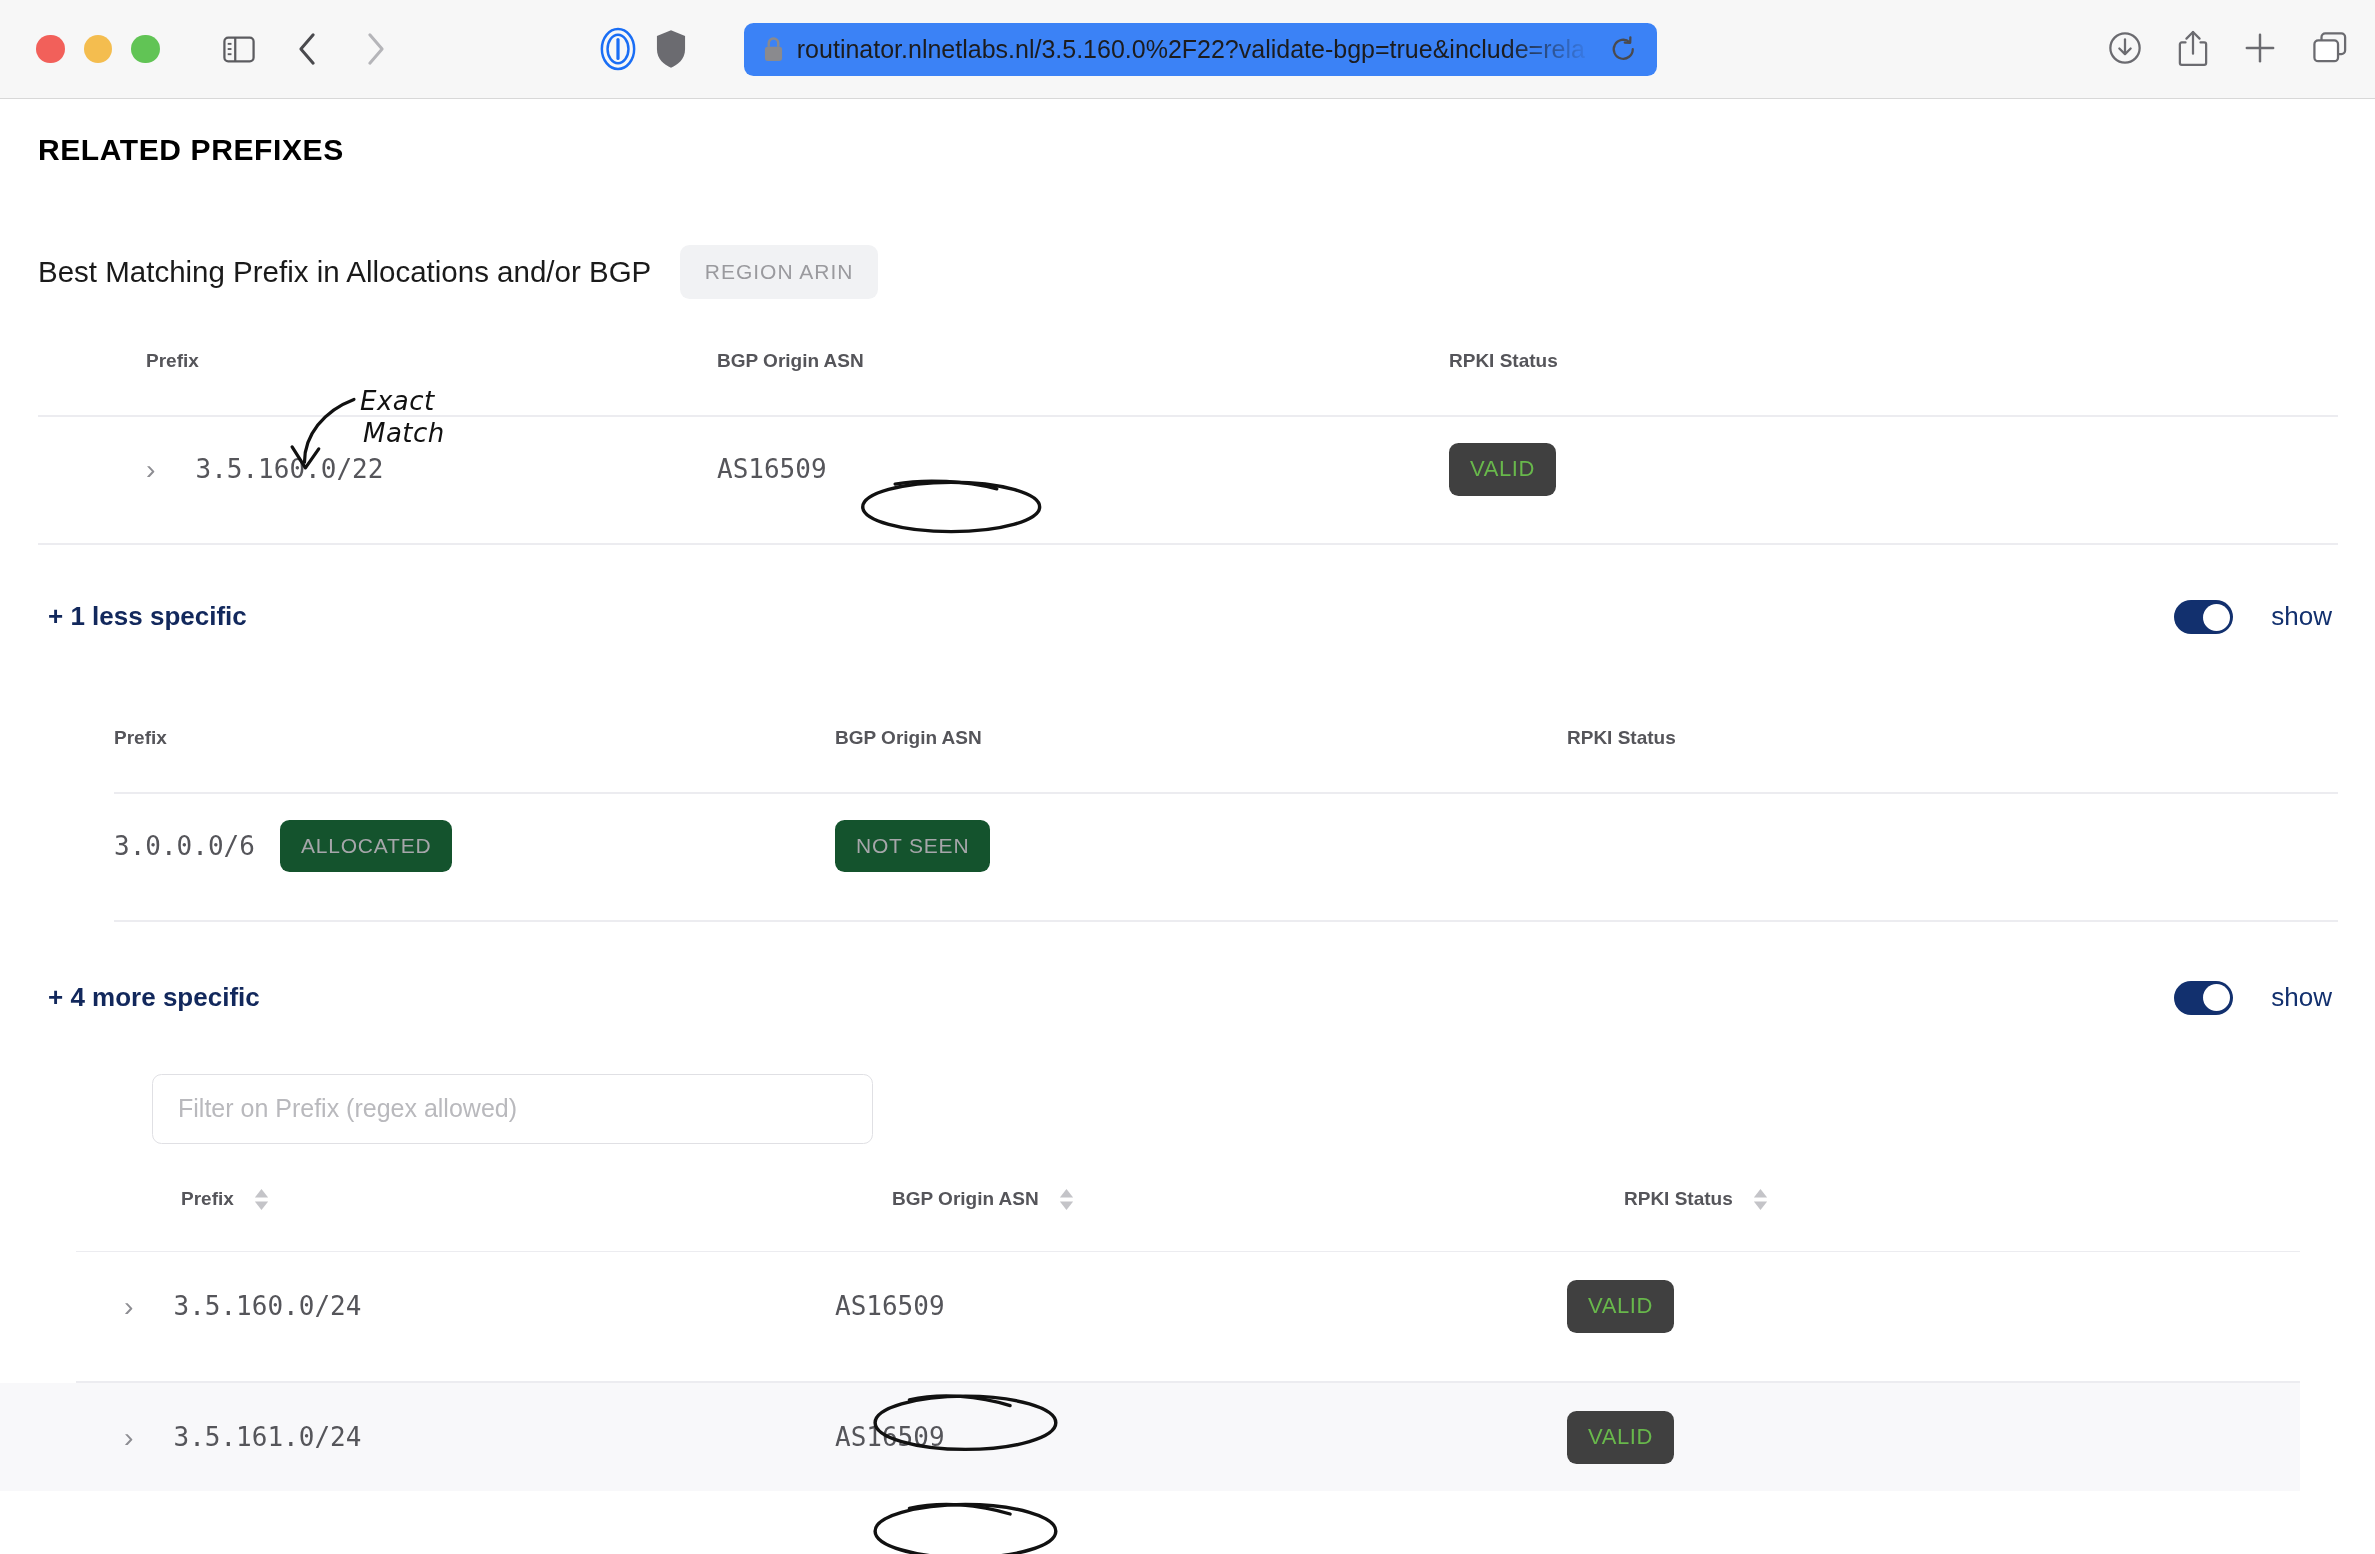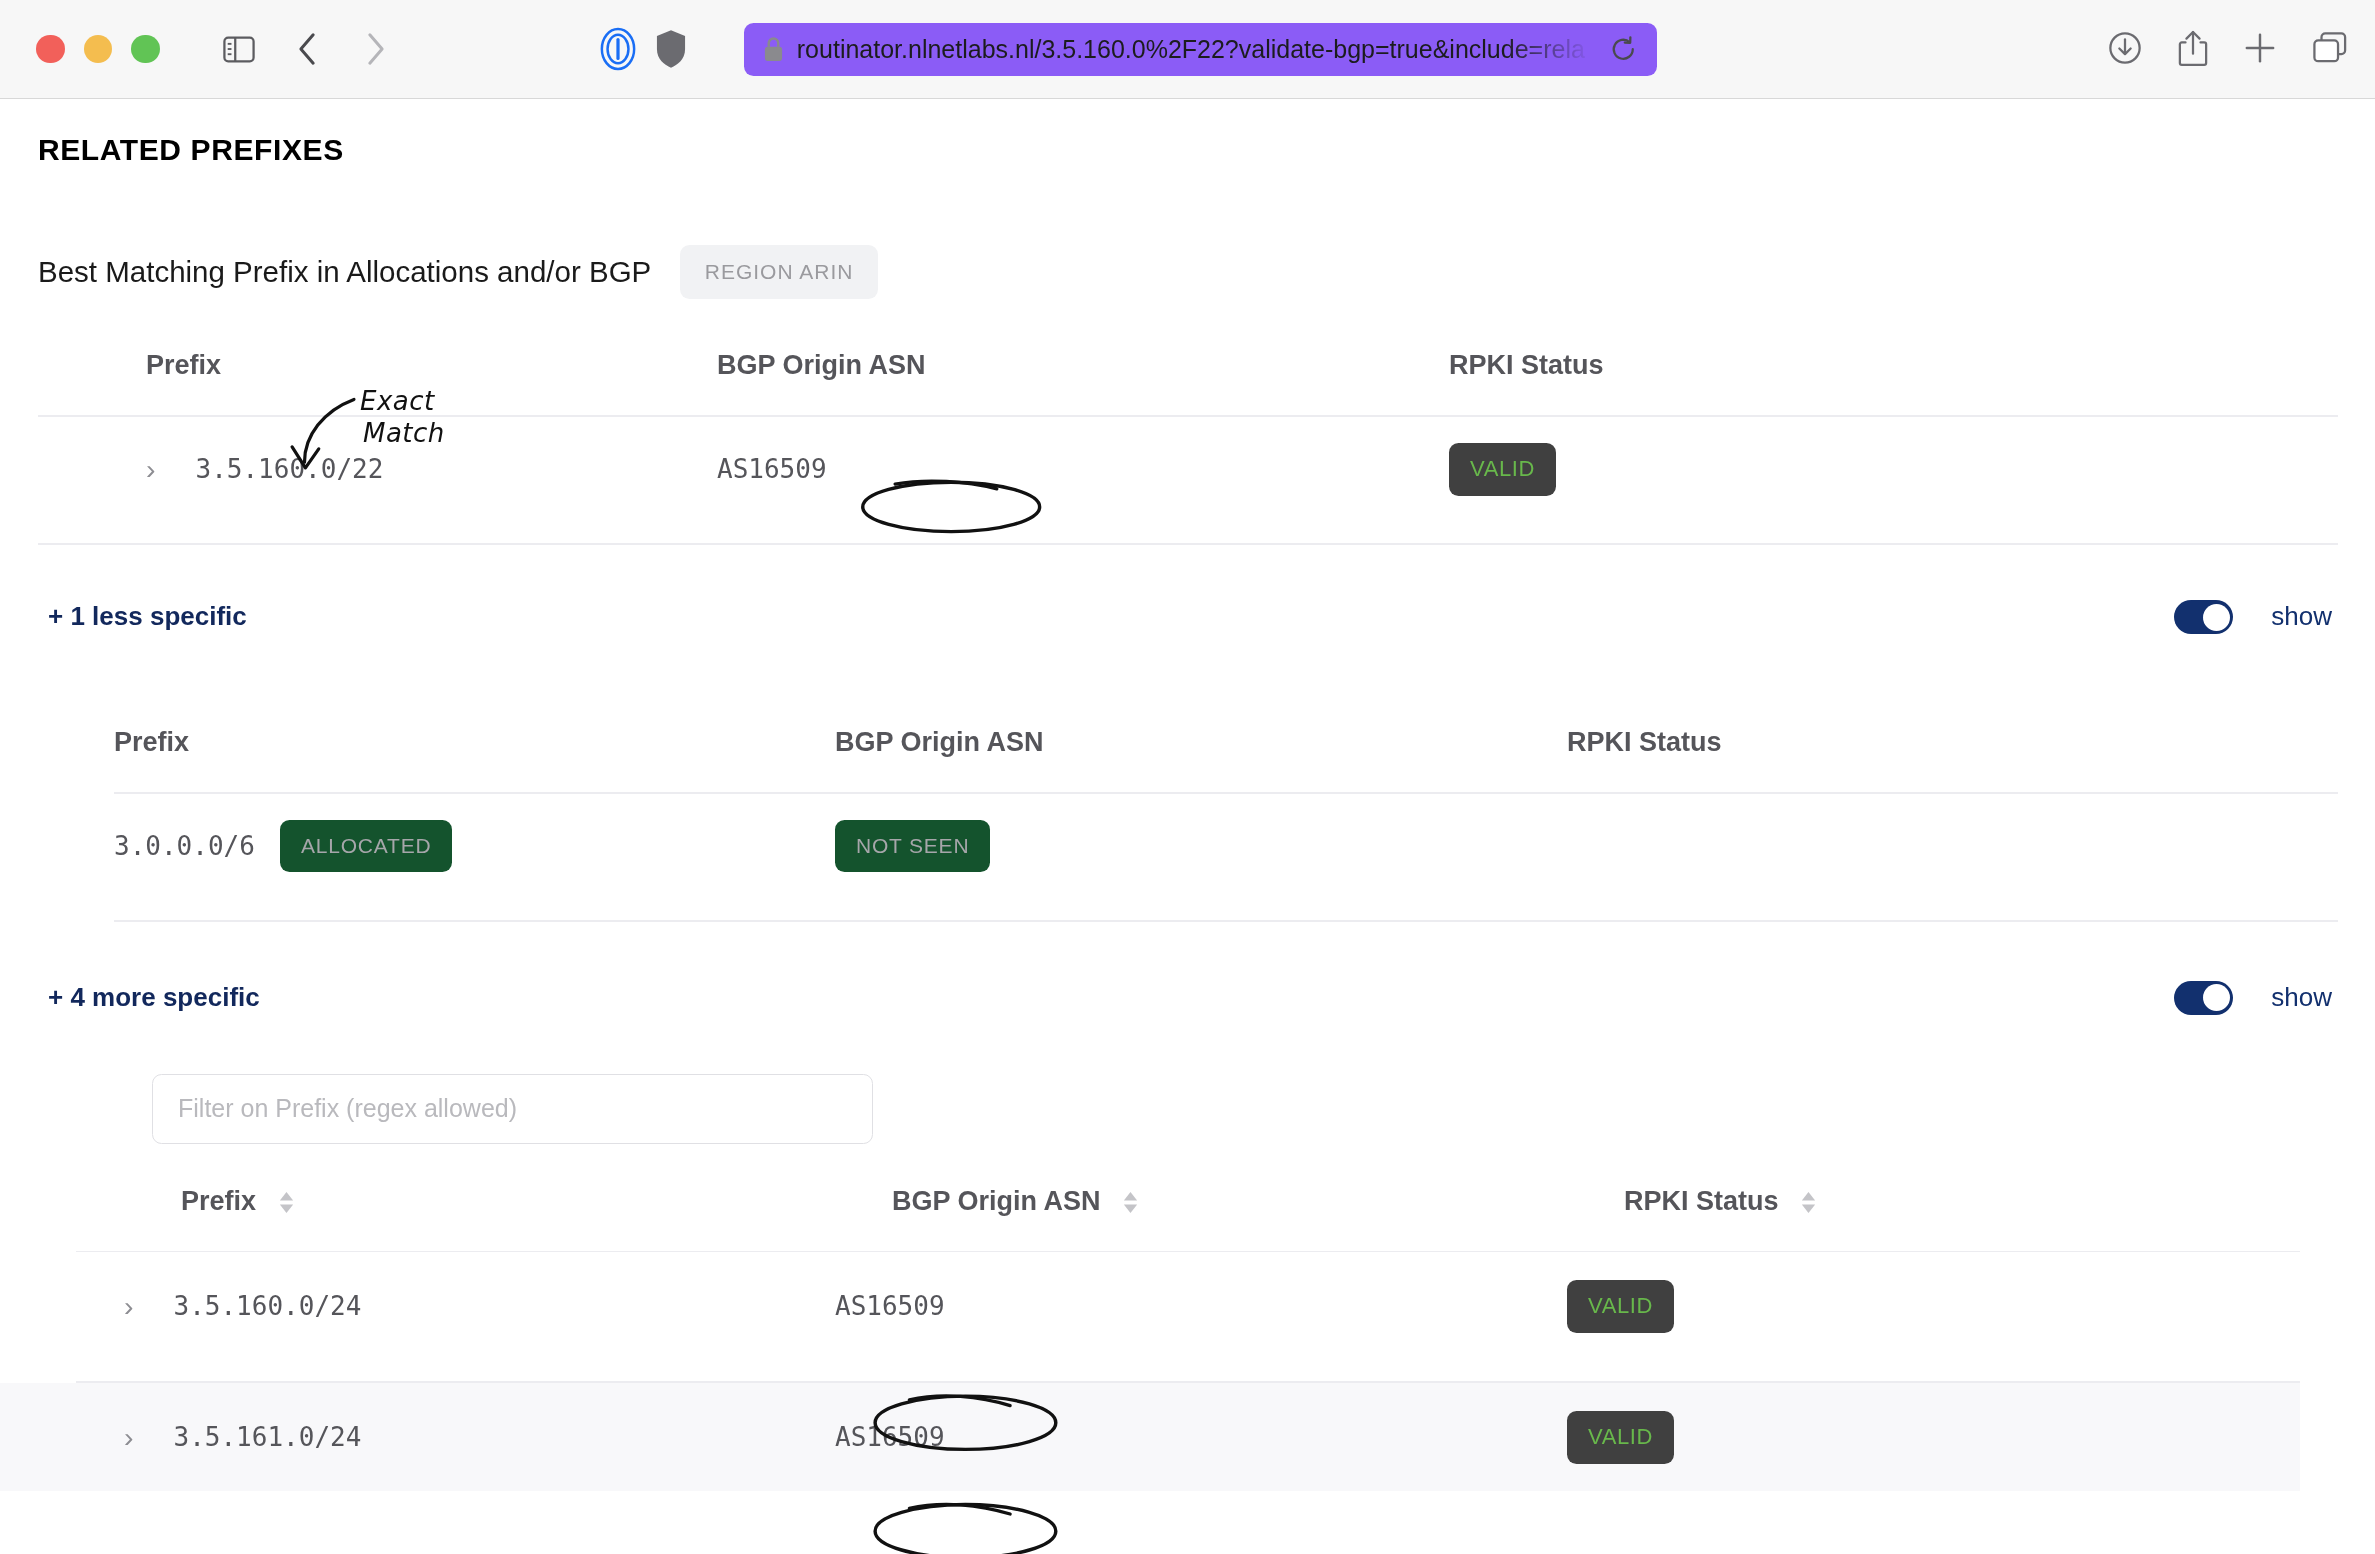--- a/index.html
+++ b/index.html
@@ -27,21 +27,21 @@
   .chrome-btn {
     width: 53px; height: 53px;
     display: flex; align-items: center; justify-content: center;
   }
   .sidebar-btn { margin-left: 53px; }
   .nav-btn { margin-left: 15px; }
 
   .chrome-mid { display: flex; align-items: center; margin-left: 190px; }
   .url-bar {
     width: 913px; height: 53px;
-    background: #8b5cf6;
+    background: #3b82f6;
     border-radius: 9.5px;
     display: flex; align-items: center;
     padding: 0 19px;
     margin-left: 46px;
     position: relative;
   }
   .lock-icon { margin-right: 13.3px; display: flex; }
   .url-text {
     font-size: 25px; color: #1c1c1e;
     white-space: nowrap; overflow: hidden;
@@ -75,21 +75,21 @@
     background: #f1f2f4;
     color: #9a9a9e;
     font-size: 21px;
     letter-spacing: 1px;
     padding: 15px 25px;
     border-radius: 9.5px;
   }
 
   
   .tbl { position: relative; }
-  .tbl-head { display: flex; font-size: 27px; font-weight: bold; color: #55555a; }
+  .tbl-head { display: flex; font-size: 19px; font-weight: bold; color: #55555a; }
   .row { display: flex; align-items: center; position: relative; }
   .rule { height: 1.9px; background: #ececf0; }
 
   .chev { color: #8d8d92; font-size: 28.5px; font-weight: 300; }
   .mono {
     font-family: "DejaVu Sans Mono", "Liberation Mono", monospace;
     font-size: 26px; color: #55555a;
   }
 
   .badge-valid {

